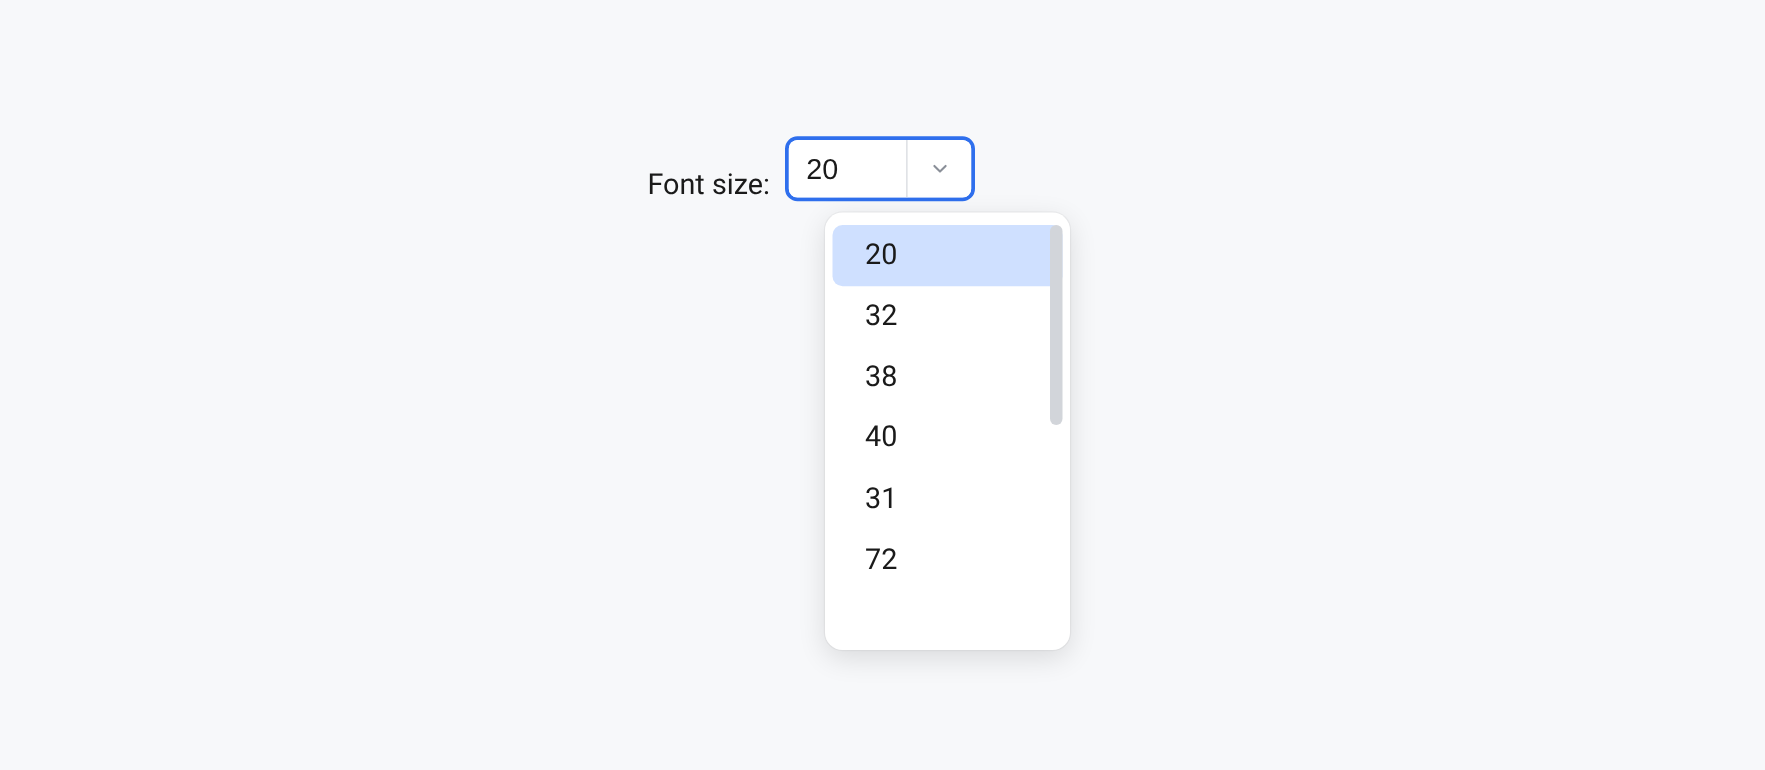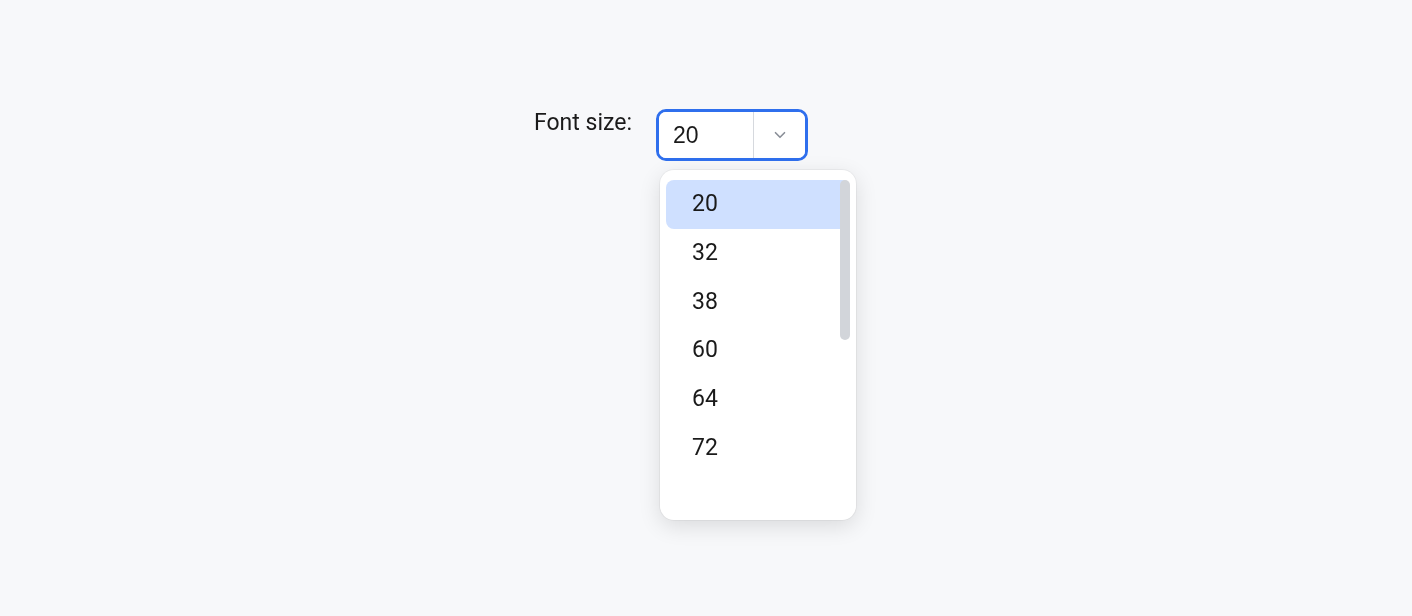--- a/index.html
+++ b/index.html
@@ -5,24 +5,24 @@
     * { box-sizing: border-box; margin: 0; padding: 0; }
     html, body { width: 1412px; height: 616px; }
     body {
       background: #f7f8fa;
       font-family: -apple-system, BlinkMacSystemFont, "Segoe UI", Roboto, sans-serif;
       position: relative;
     }
     .row {
       position: absolute;
       top: 109px;
-      left: 534px;
+      left: 518px;
       display: flex;
-      align-items: flex-start;
-      gap: 24px;
+      align-items: flex-end;
+      gap: 12px;
     }
     .label {
       font-size: 23px;
       color: #1a1a1a;
     }
     .combo {
       display: flex;
       align-items: stretch;
       border: 3px solid #2f6fed;
       border-radius: 10px;
@@ -107,20 +107,20 @@
       </span>
     </button>
   </div>
 </div>
 
 <div class="dropdown">
   <div class="options" id="options">
       <div class="option selected">20</div>
       <div class="option">32</div>
       <div class="option">38</div>
-      <div class="option">60</div>
-      <div class="option">64</div>
+      <div class="option">40</div>
+      <div class="option">31</div>
       <div class="option">72</div>
     </div>
   <div class="scrollbar-track">
     <div class="scrollbar-thumb"></div>
   </div>
 </div>
 
 </body></html>

